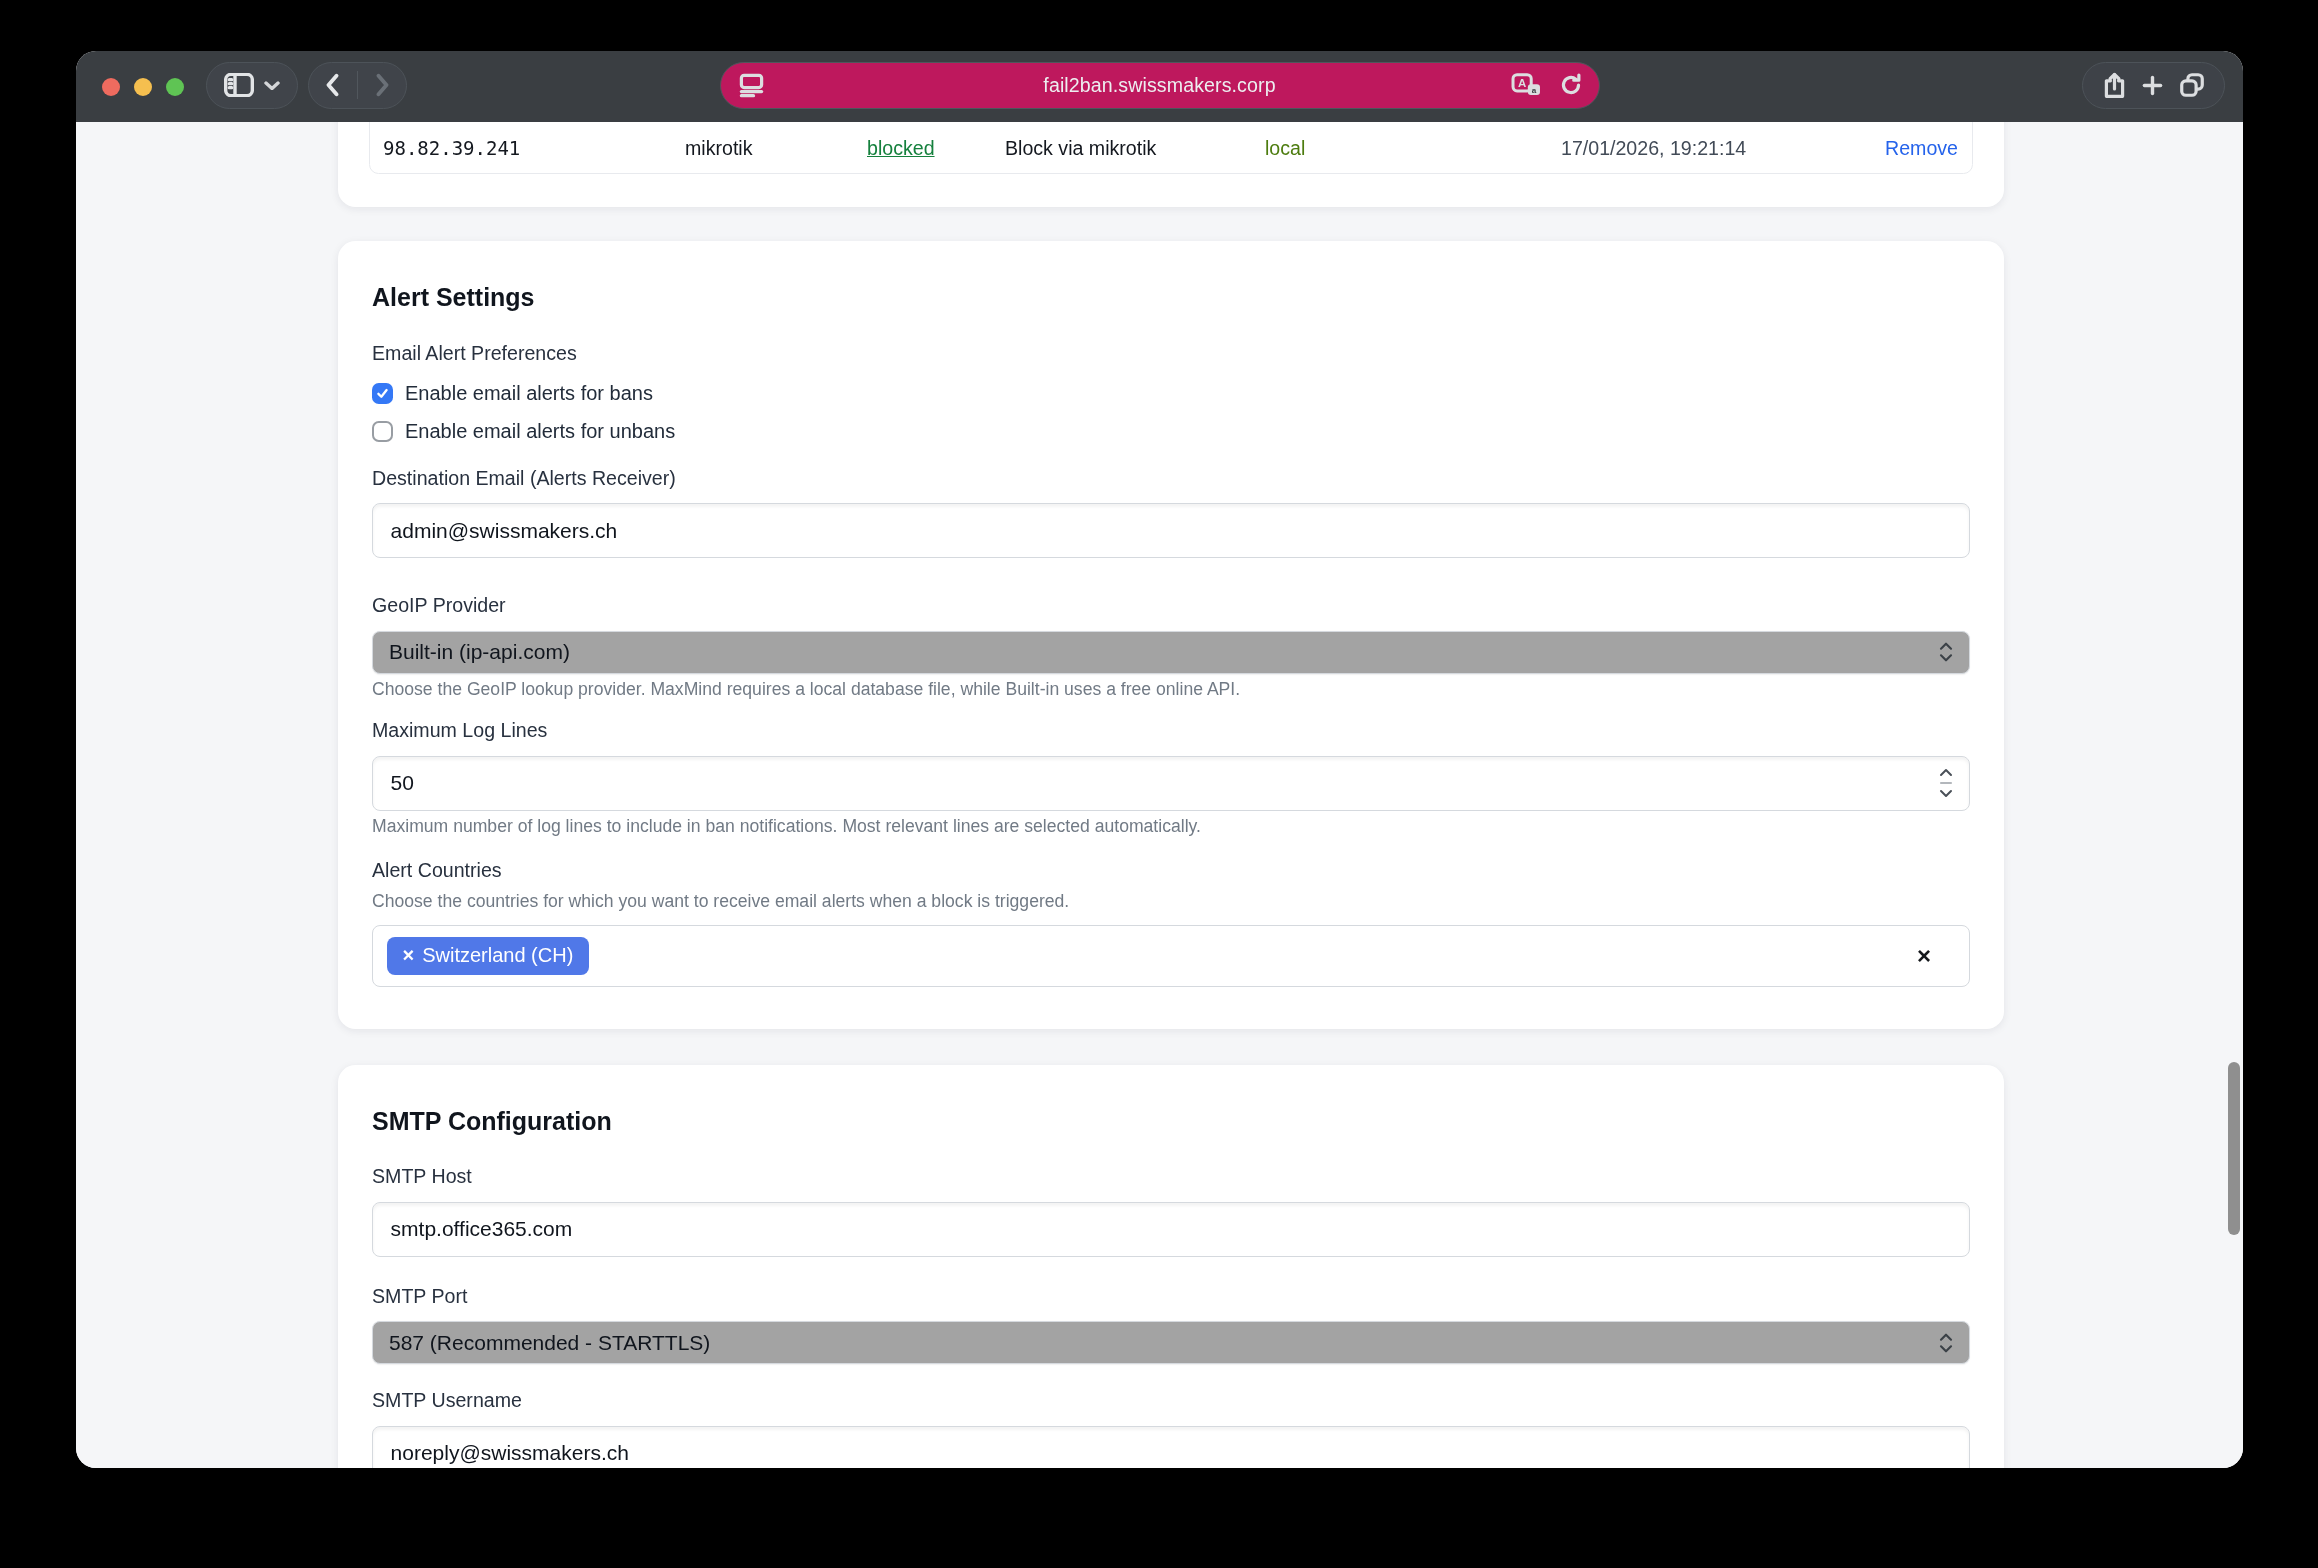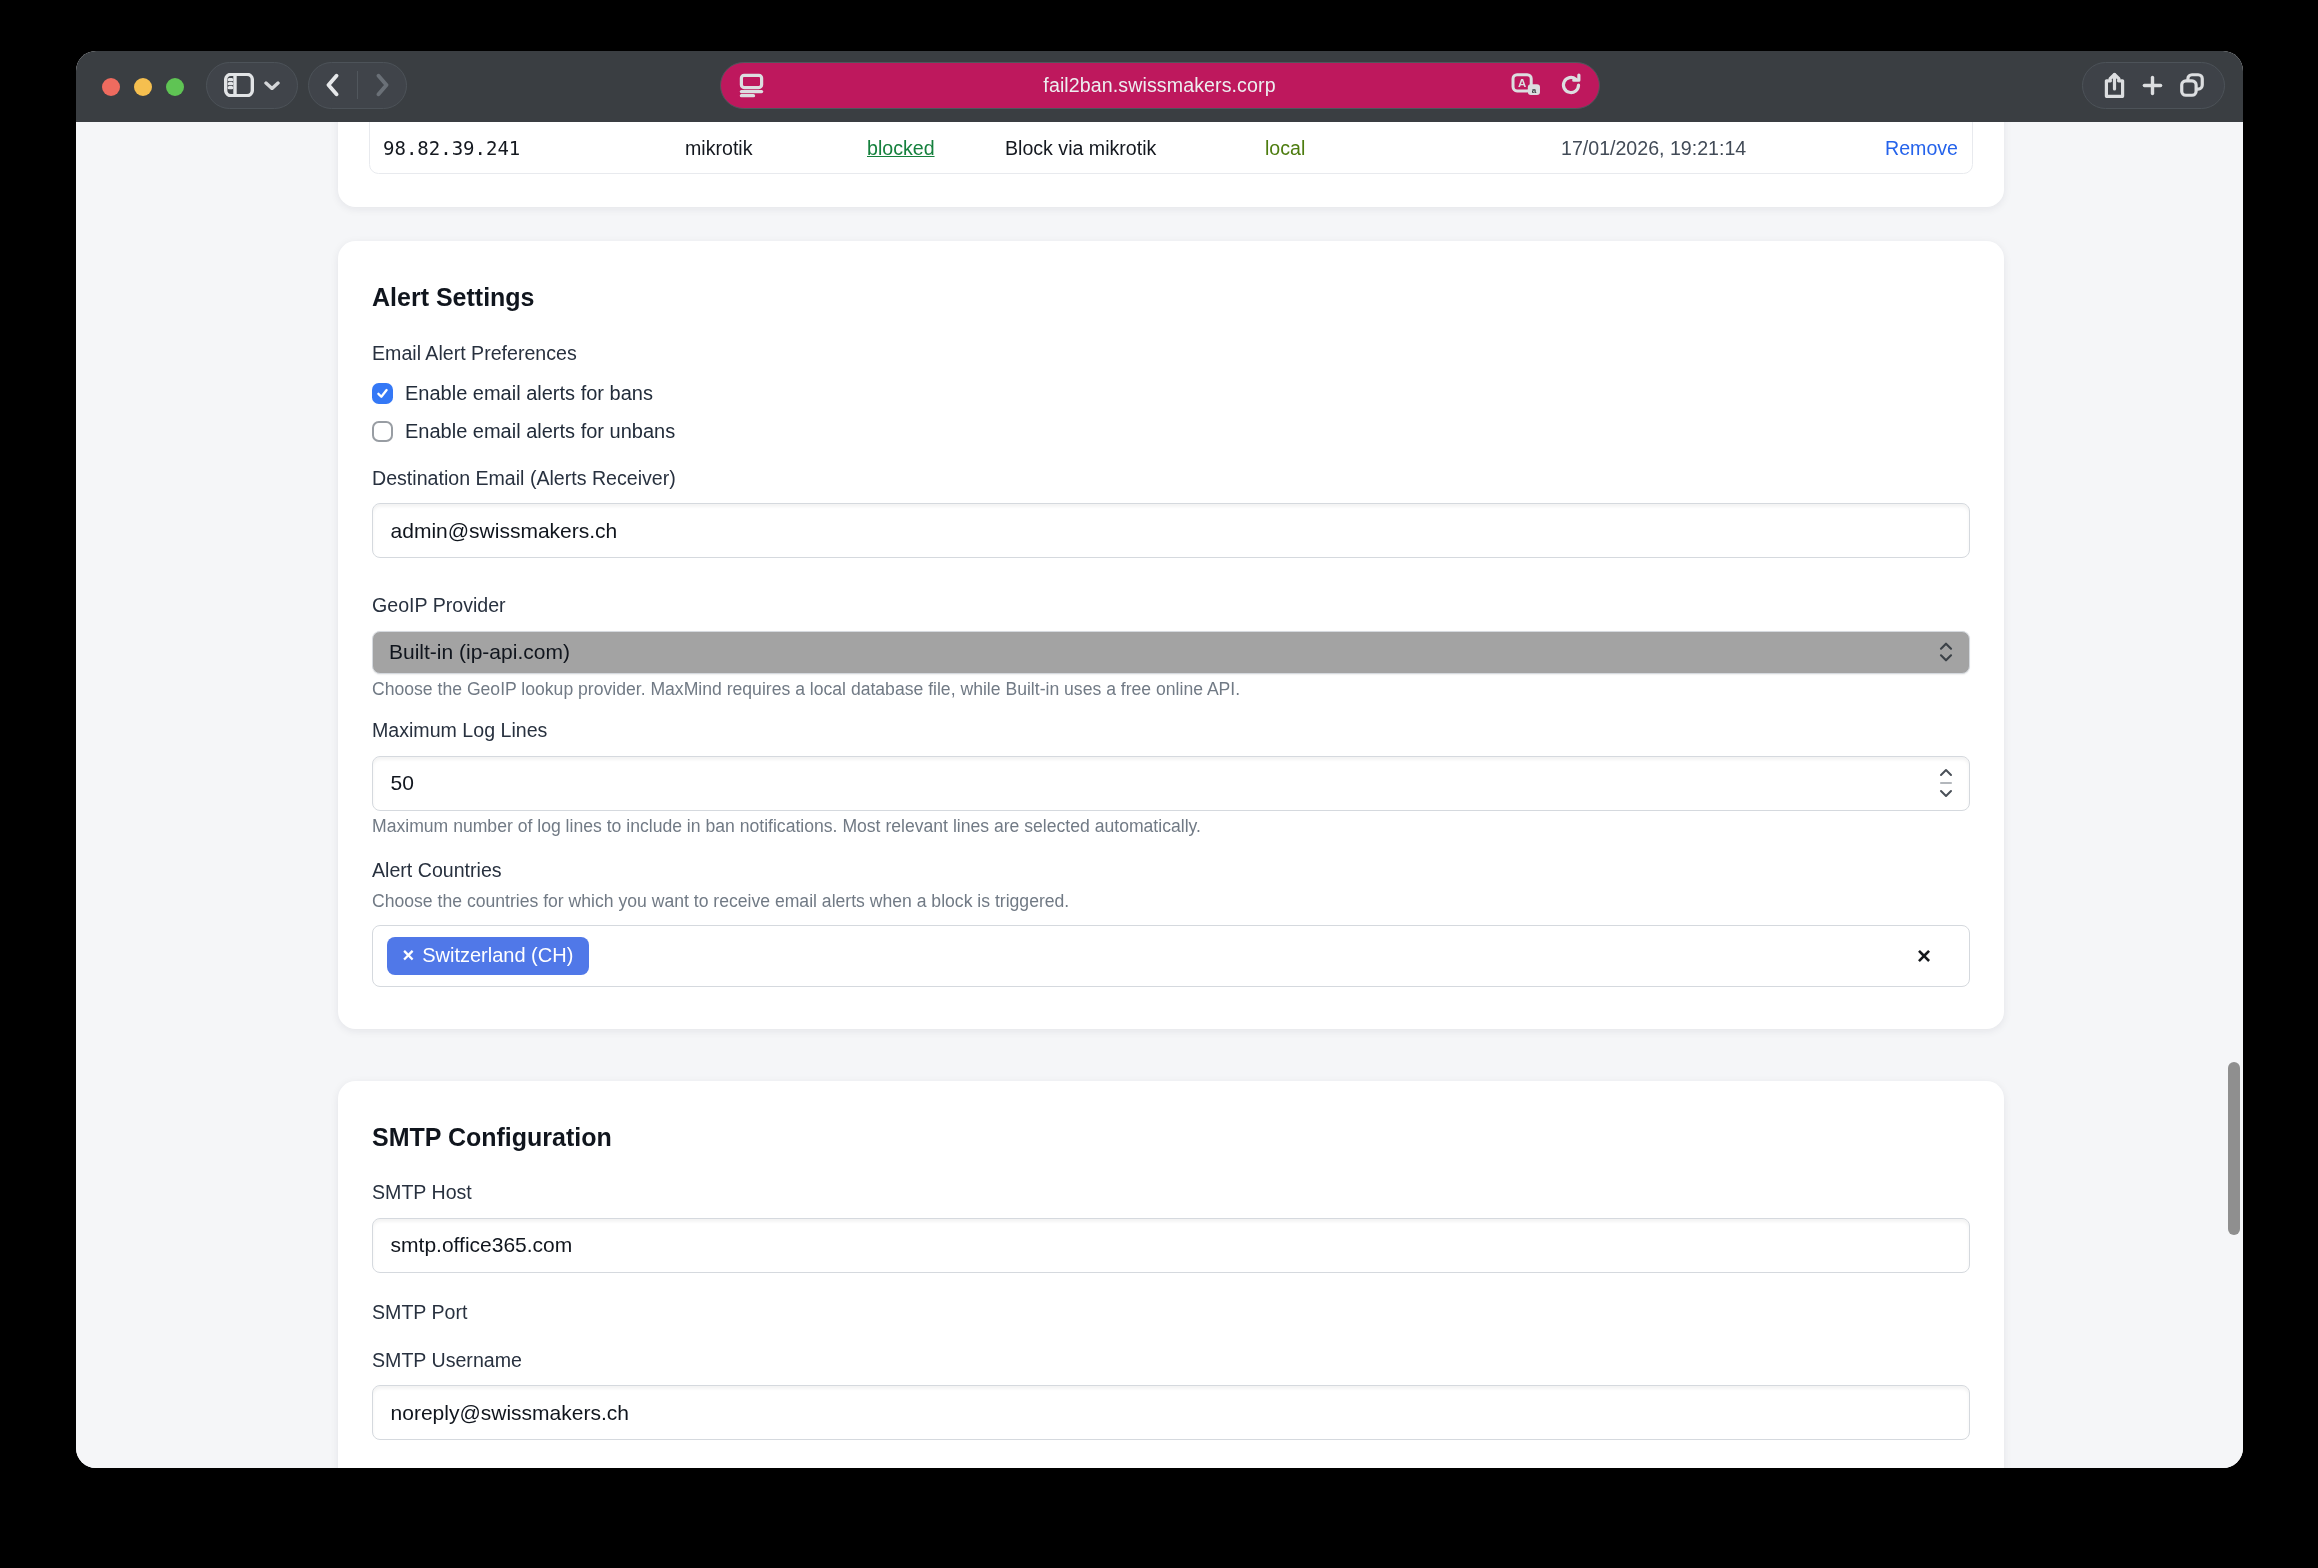--- a/index.html
+++ b/index.html
@@ -73,21 +73,21 @@
     font-size:19.6px; color:#14181f;
   }
   .cell-ip { font-family:"DejaVu Sans Mono", monospace; font-size:19px; }
   .cell-status { color:#15803d;text-decoration:underline; }
   .cell-source { color:#4d7c0f; }
   .cell-date { color:#424b57; }
   .cell-remove { color:#2563eb; margin-left:auto; cursor:pointer; }
 
   
   .alert-card { top:119px; height:788px; }
-  .smtp-card { top:943px; height:446px;margin-top:16px; }
+  .smtp-card { top:943px; height:446px; }
   .card-inner { padding:41px 34px 0 34px; }
 
   h2.card-title { margin:0; font-size:25px; line-height:31px; font-weight:700; color:#10151d; }
   .field-label { font-size:19.6px; line-height:24px; font-weight:500; color:#28313f; }
   .m-sect { margin-top:28px; }
   .help { font-size:17.6px; line-height:21.6px; color:#717a85; }
 
   .check-row { display:flex; align-items:center; gap:12px; height:30px; }
   .check-row + .check-row { margin-top:8px; }
   .checkbox {
@@ -292,20 +292,27 @@
     </div>
 
     <div class="card smtp-card">
       <div class="card-inner">
         <h2 class="card-title">SMTP Configuration</h2>
 
         <div class="field-label" style="margin-top:27px;">SMTP Host</div>
         <input class="text-input" type="text" value="smtp.office365.com" style="">
 
         <div class="field-label" style="margin-top:27px;">SMTP Port</div>
+        <div class="select-box">
+          <span>587 (Recommended - STARTTLS)</span>
+          <svg class="sel-chevrons" width="16" height="23" viewBox="0 0 24 34" fill="none" stroke="#3c4248" stroke-width="3.2" stroke-linecap="round" stroke-linejoin="round">
+            <polyline points="4.5 12 12 4.5 19.5 12"></polyline>
+            <polyline points="4.5 22 12 29.5 19.5 22"></polyline>
+          </svg>
+        </div>
 
         <div class="field-label" style="margin-top:24px;">SMTP Username</div>
         <input class="text-input" type="text" value="noreply@swissmakers.ch" style="">
       </div>
     </div>
 
     <div class="scroll-thumb"></div>
   </div>
 </div>
 

